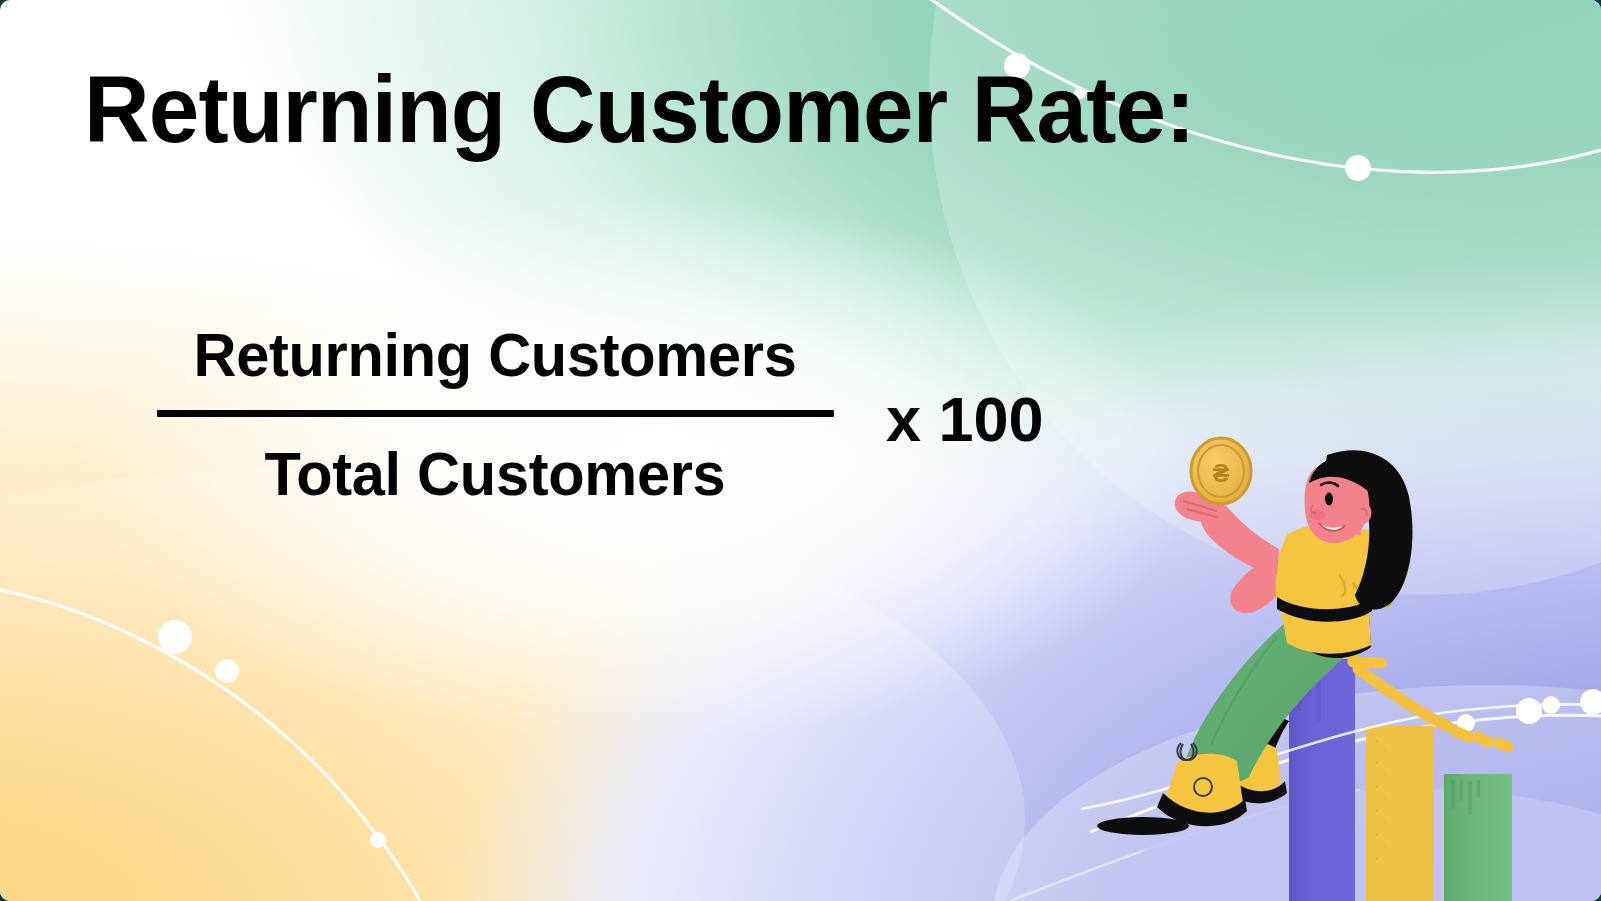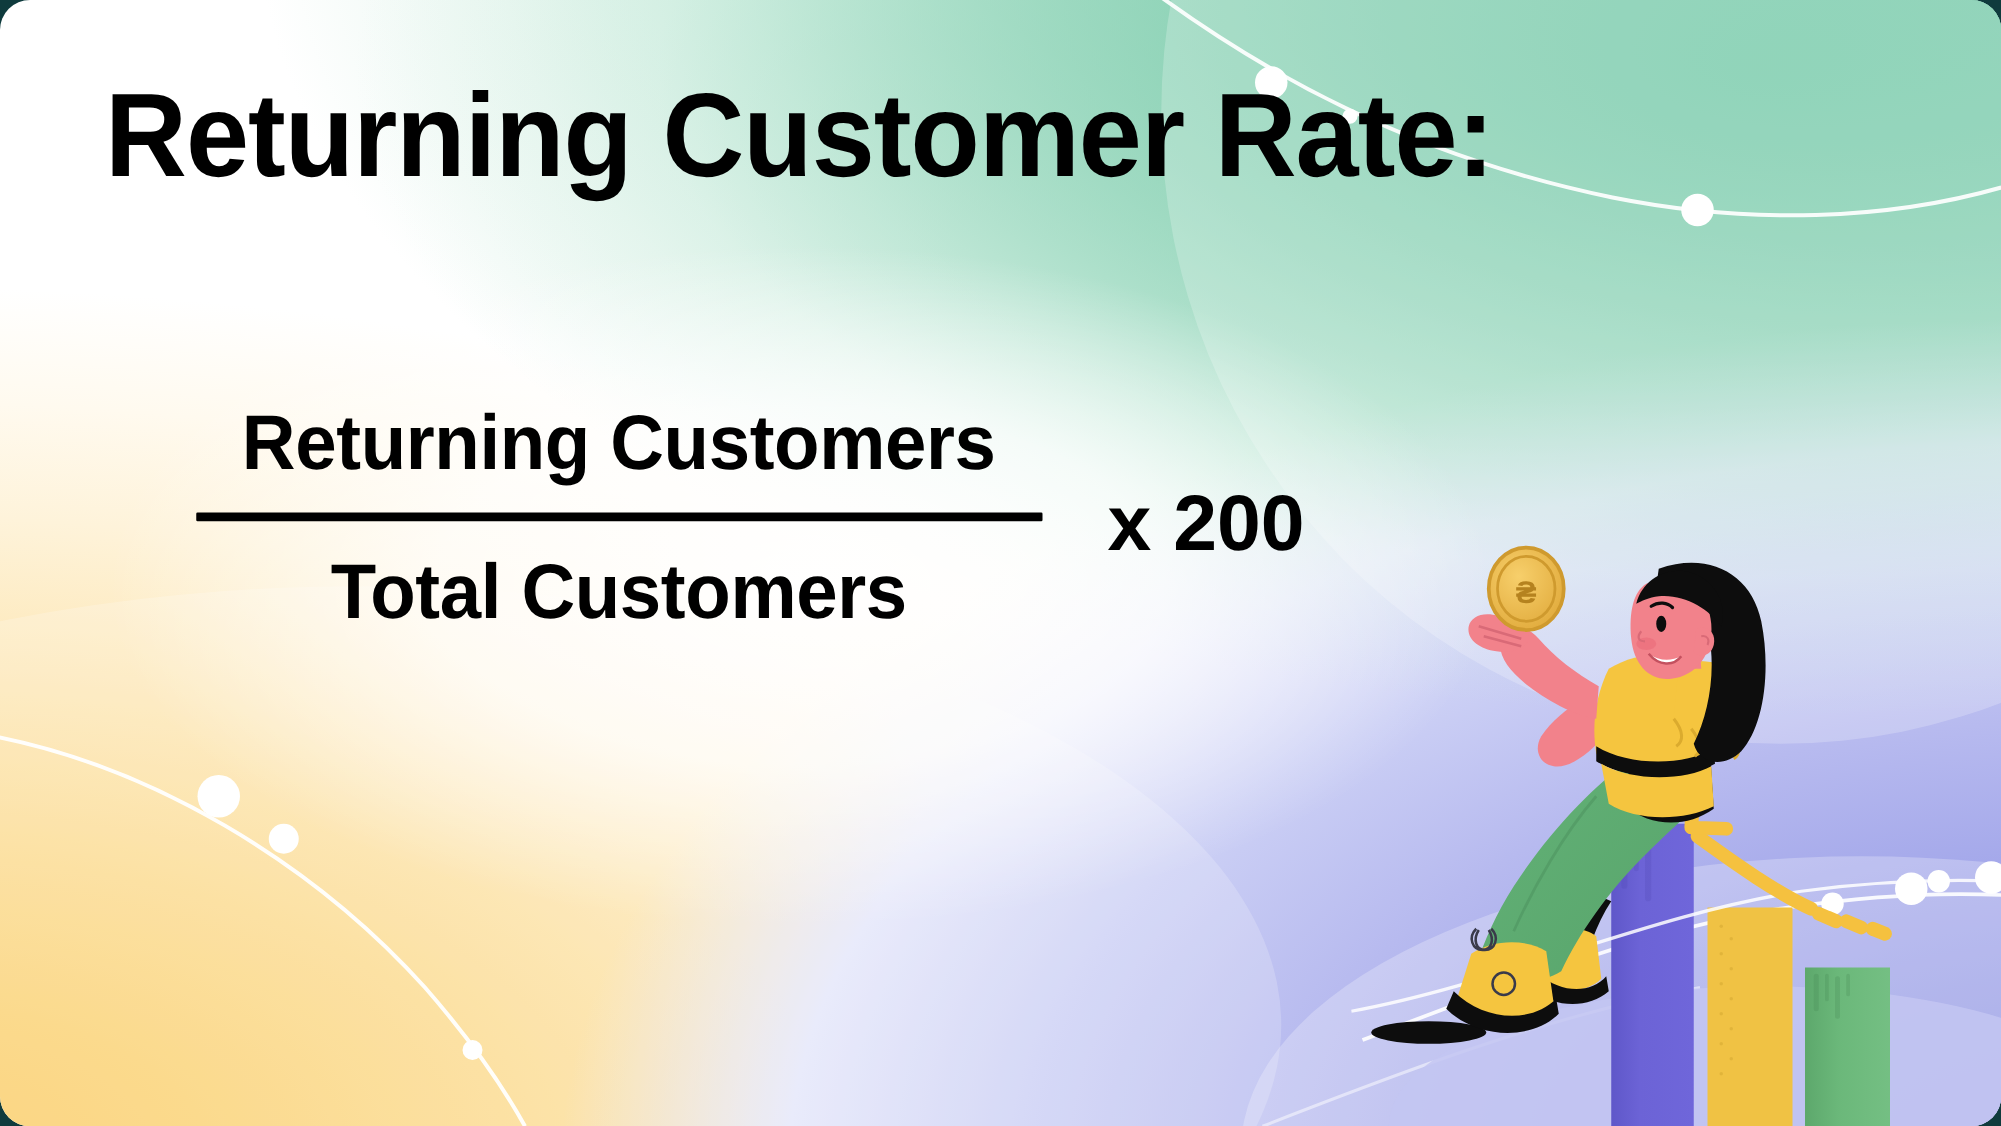--- a/index.html
+++ b/index.html
@@ -5,21 +5,21 @@
 <style>
   html,body{margin:0;padding:0;background:#0f3b3d;}
   body{
     width:1601px;height:901px;overflow:hidden;
     font-family:"Liberation Sans","DejaVu Sans",sans-serif;
   }
 
   #canvas{
     position:relative;
     width:1601px;height:901px;
-    border-radius:24px;
+    border-radius:10px;
     overflow:hidden;
     isolation:isolate;
   }
 
   
   .bg-base{
     position:absolute;inset:0;
     background:#ffffff;
   }
   .bg-green{
@@ -160,21 +160,21 @@
   </svg>
 
   <div class="headline">Returning Customer Rate:</div>
 
   <div class="formula">
     <div class="frac-num">Returning Customers</div>
     <div class="frac-bar"></div>
     <div class="frac-den">Total Customers</div>
   </div>
 
-  <div class="multiplier">x 200</div>
+  <div class="multiplier">x 100</div>
 
   <div class="illustration">
     <svg viewBox="0 0 520 470" xmlns="http://www.w3.org/2000/svg">
       <defs>
         <linearGradient id="gPurpleBar" x1="0" y1="0" x2="1" y2="0">
           <stop offset="0" stop-color="#5f57c9"></stop>
           <stop offset="0.35" stop-color="#6c63d6"></stop>
           <stop offset="1" stop-color="#6f66da"></stop>
         </linearGradient>
         <linearGradient id="gGreenBar" x1="0" y1="0" x2="1" y2="0">

